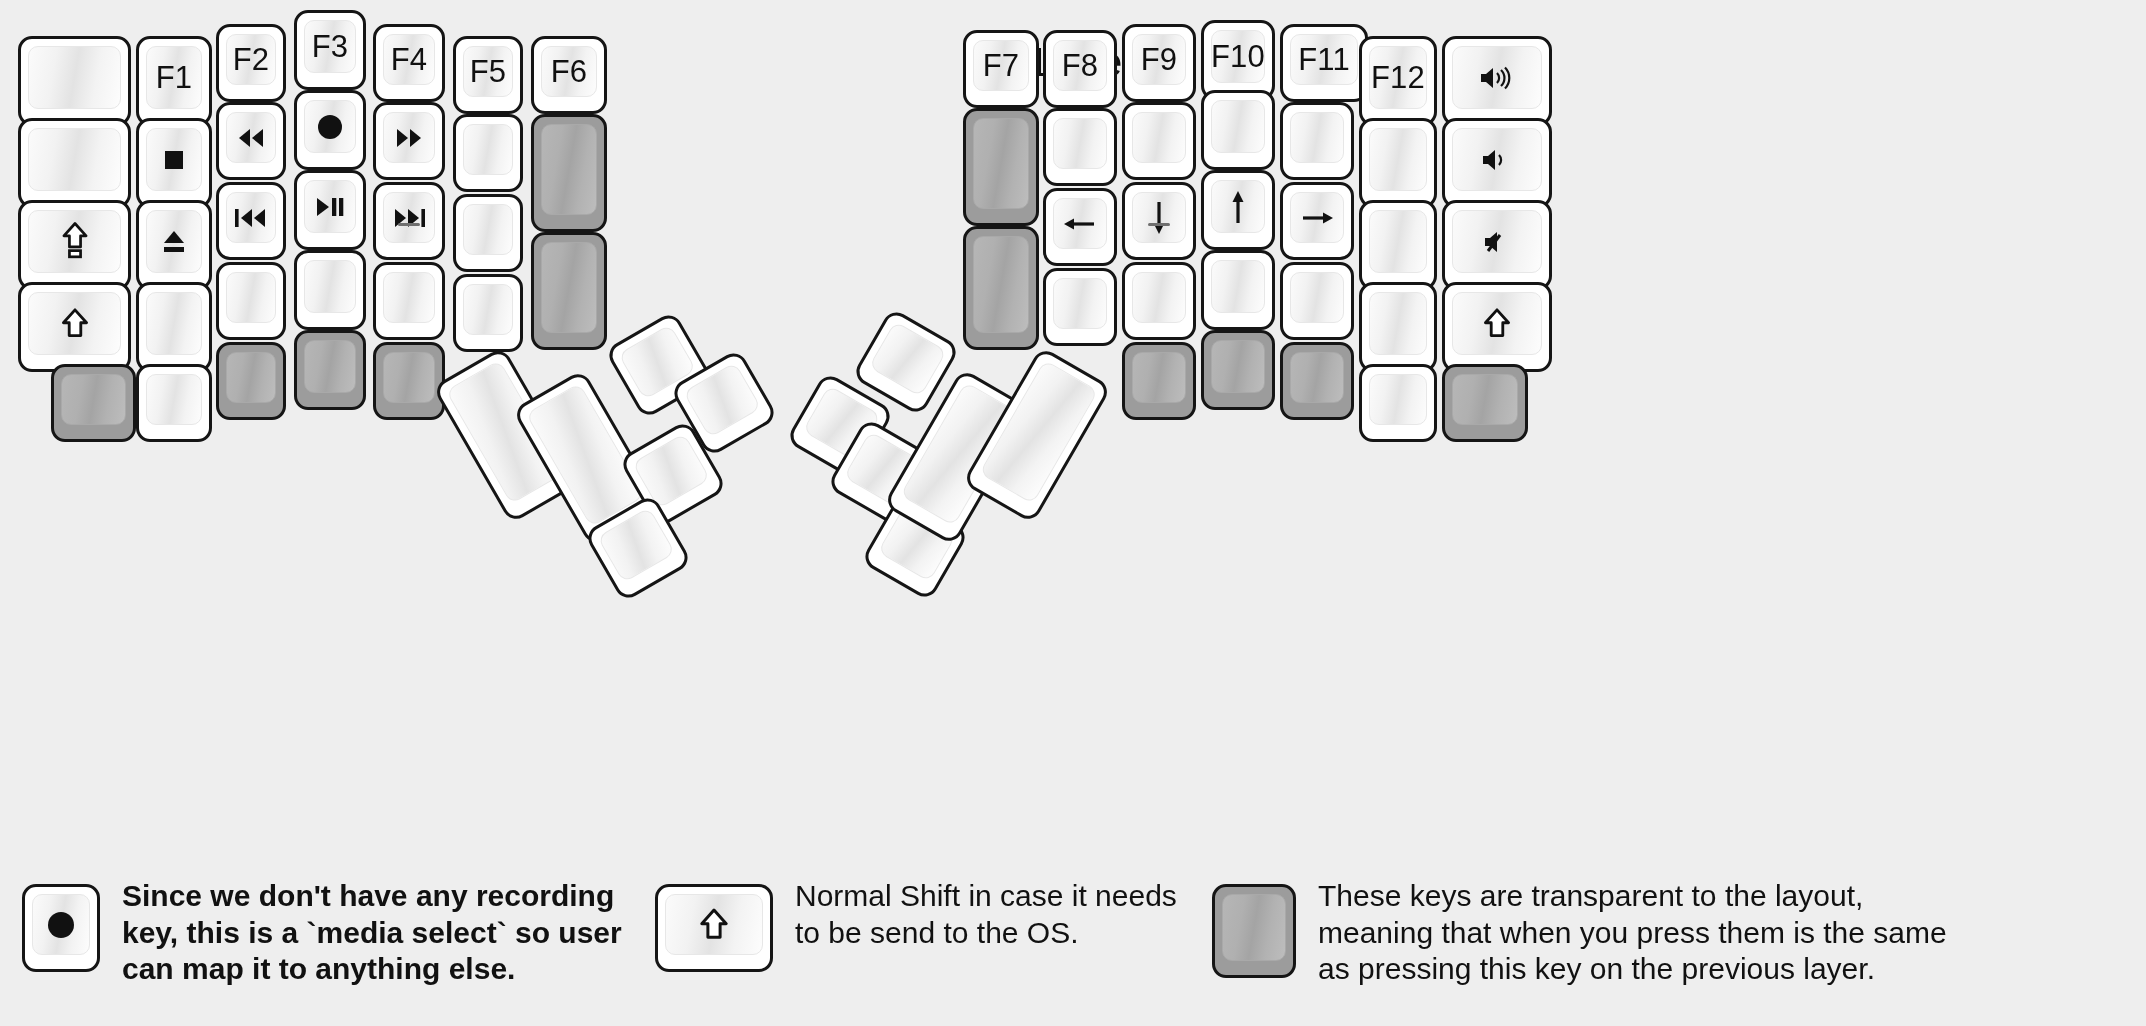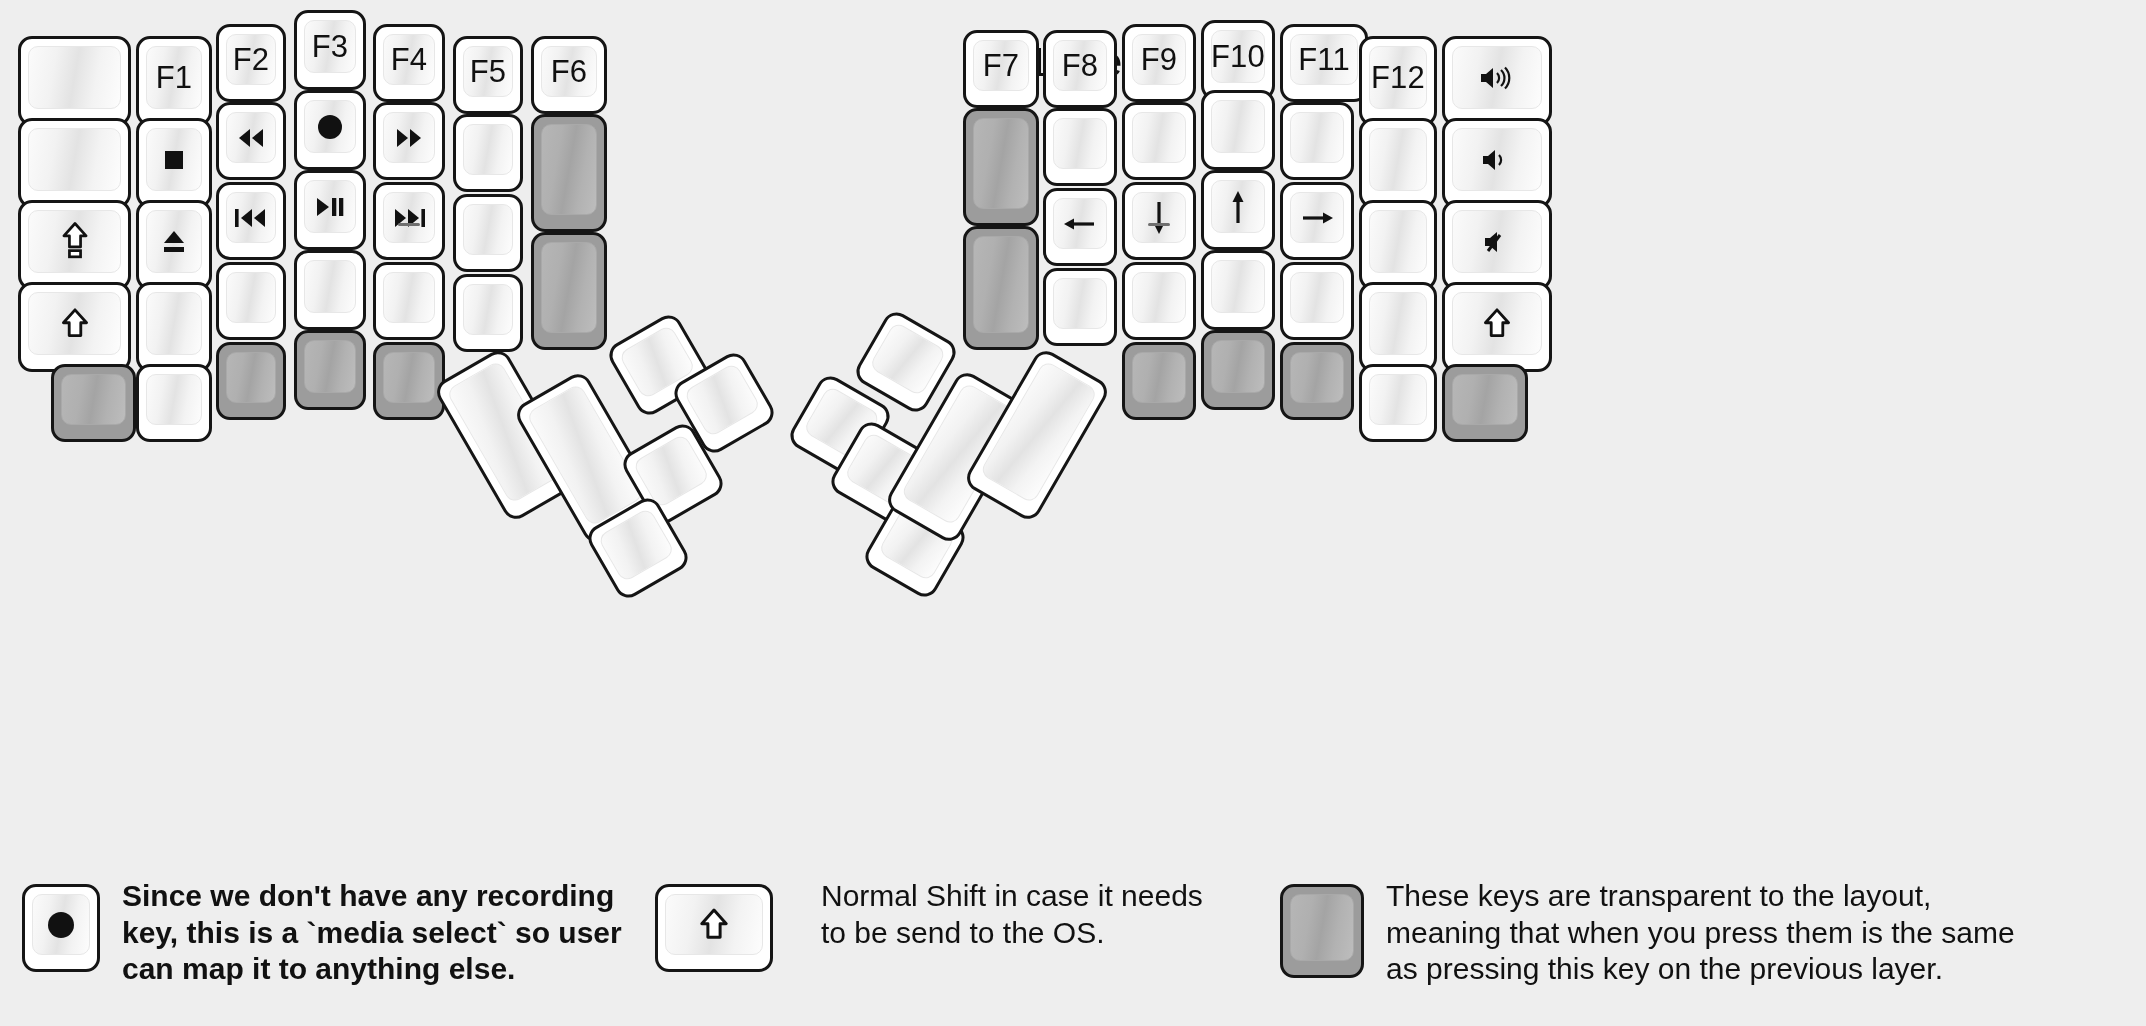--- a/index.html
+++ b/index.html
@@ -73,23 +73,23 @@
     background:linear-gradient(100deg,#b6b6b6 0%,#b0b0b0 30%,#a4a4a4 50%,#b2b2b2 72%,#bdbdbd 100%);
     border-color:#a9a9a9;}
   .lg .txt{
     margin-left:22px;margin-top:6px;
     font-size:30px;line-height:1.22;color:#111;
     font-family:"Liberation Sans", sans-serif;
     white-space:pre-line;
   }
   #lg0{left:22px;font-weight:bold;}
   #lg0 .swatch{width:78px;height:88px;}
-  #lg1{left:655px;gap:26px;}
+  #lg1{left:655px;}
   #lg1 .swatch{width:118px;height:88px;}
-  #lg2{left:1280px;}
+  #lg2{left:1212px;}
   #lg2 .swatch{width:84px;height:94px;}
 </style>
 </head>
 <body>
 
 <div id="root">
 
   <div id="board">
     <div id="title">fn Layer</div>
     <div id="keys-host">

